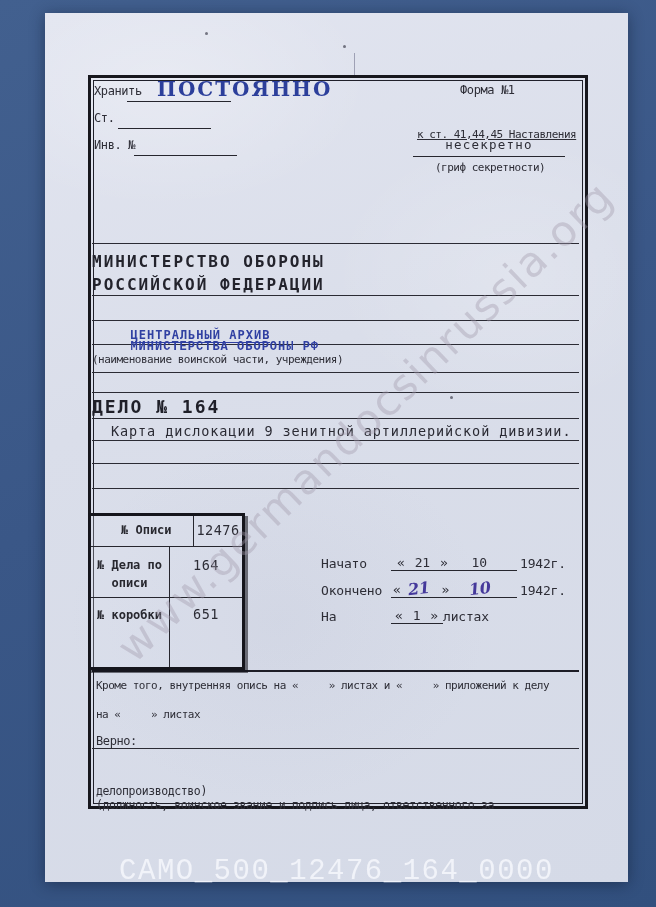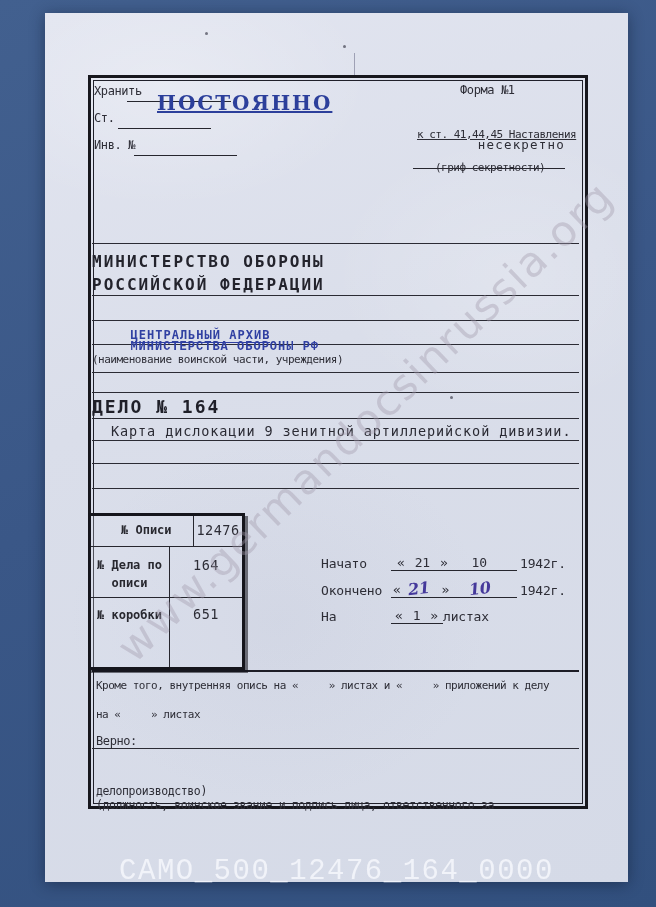--- a/index.html
+++ b/index.html
@@ -82,31 +82,31 @@
   <div class="speck" style="left:160px;top:19px;"></div>
   <div class="speck" style="left:298px;top:32px;"></div>
   <div class="speck" style="left:405px;top:383px;"></div>
 
   <div class="frame">
     <div class="frame-inner"></div>
   </div>
 
   <div class="abs typed" style="left:49px;top:72px;">Хранить</div>
   <div class="field-line" style="left:82px;top:88px;width:104px;"></div>
-  <div class="abs stamp-big" style="left:112px;top:78px;text-decoration:underline;">ПОСТОЯННО</div>
+  <div class="abs stamp-big" style="left:112px;top:64px;">ПОСТОЯННО</div>
 
   <div class="abs typed" style="left:49px;top:99px;">Ст.</div>
   <div class="field-line" style="left:73px;top:115px;width:93px;"></div>
 
   <div class="abs typed" style="left:49px;top:126px;">Инв. №</div>
   <div class="field-line" style="left:89px;top:142px;width:103px;"></div>
 
   <div class="abs typed" style="left:415px;top:71px;">Форма №1</div>
   <div class="abs typed typed-sm" style="left:372px;top:116px;text-decoration:underline;">к ст. 41,44,45 Наставления</div>
-  <div class="abs" style="left:368px;top:121px;width:152px;text-align:right;border-bottom:1px solid #26262e;padding-bottom:15px;">
+  <div class="abs" style="left:368px;top:121px;width:152px;text-align:center;border-bottom:1px solid #26262e;padding-bottom:3px;">
     <span class="typed" style="font-size:12.5px;letter-spacing:1.2px;">несекретно</span>
   </div>
   <div class="abs typed typed-sm" style="left:390px;top:149px;">(гриф секретности)</div>
 
   <div class="rule" style="top:230px;"></div>
   <div class="rule" style="top:282px;"></div>
   <div class="rule" style="top:307px;"></div>
   <div class="rule" style="top:331px;"></div>
   <div class="rule" style="top:359px;"></div>
   <div class="rule" style="top:379px;"></div>

